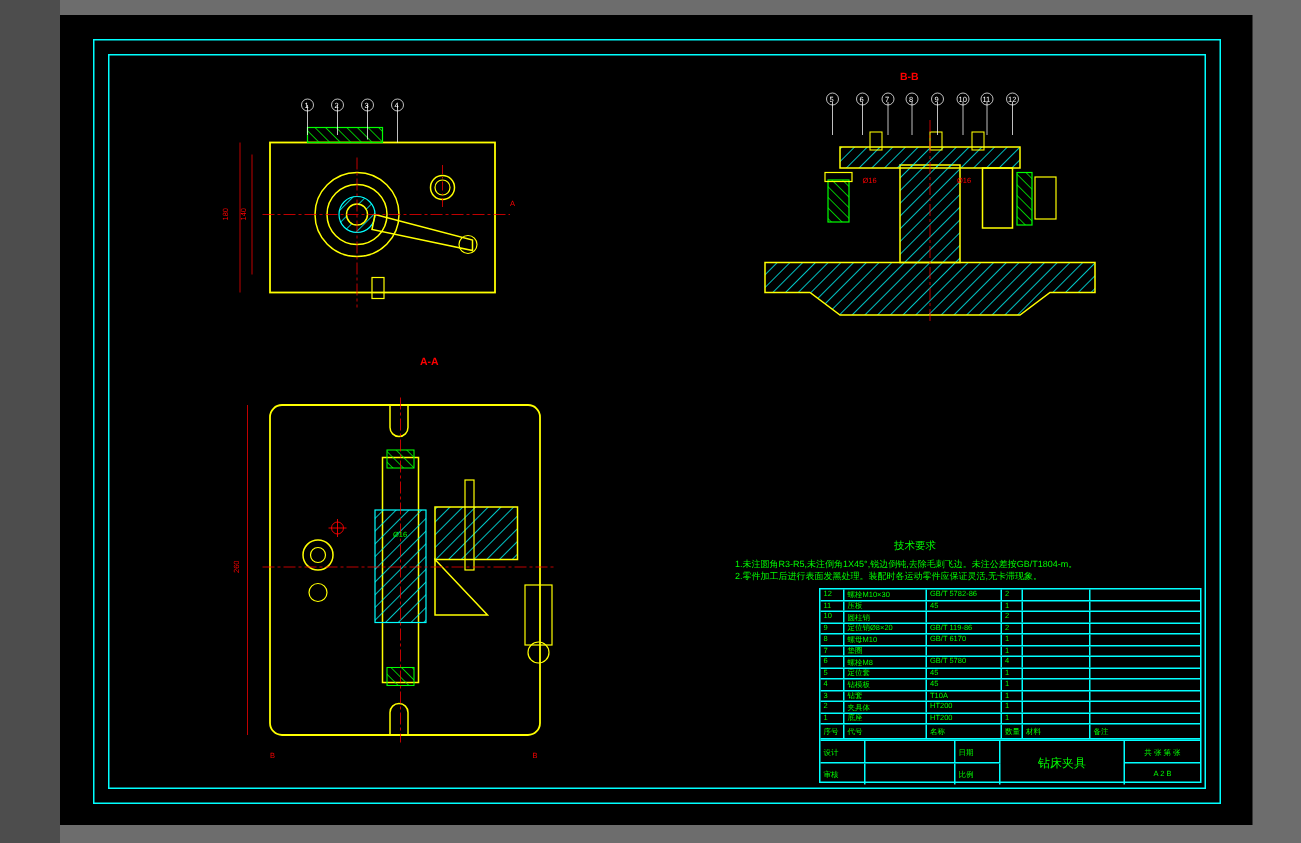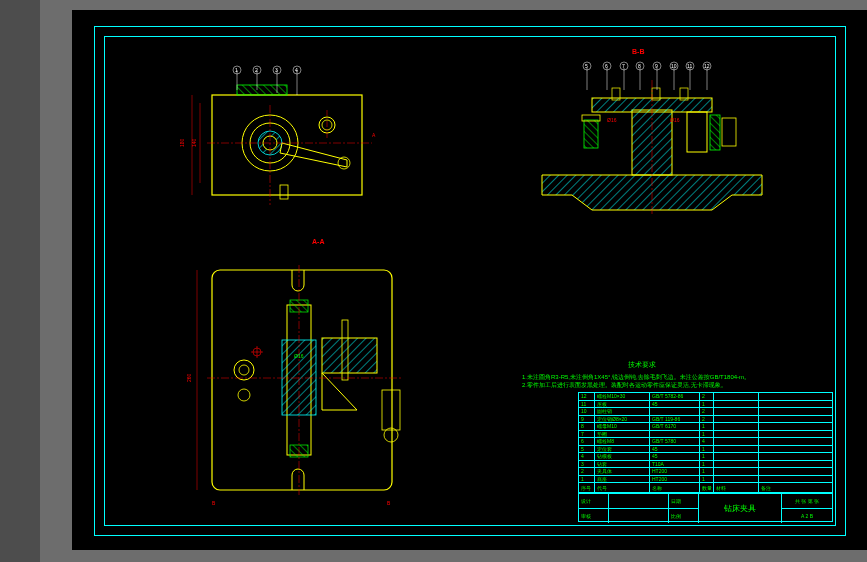--- a/index.html
+++ b/index.html
@@ -11,21 +11,20 @@
     font-family: Arial, sans-serif;
     position: relative;
   }
   .canvas-area {
     position: absolute;
     left: 40px;
     top: 10px;
     width: 795px;
     height: 540px;
     background: #000000;
-    margin-left: 32px;
   }
   .frame-outer {
     position: absolute;
     left: 22px;
     top: 16px;
     width: 752px;
     height: 510px;
     border: 1px solid #00ffff;
   }
   .frame-inner {

